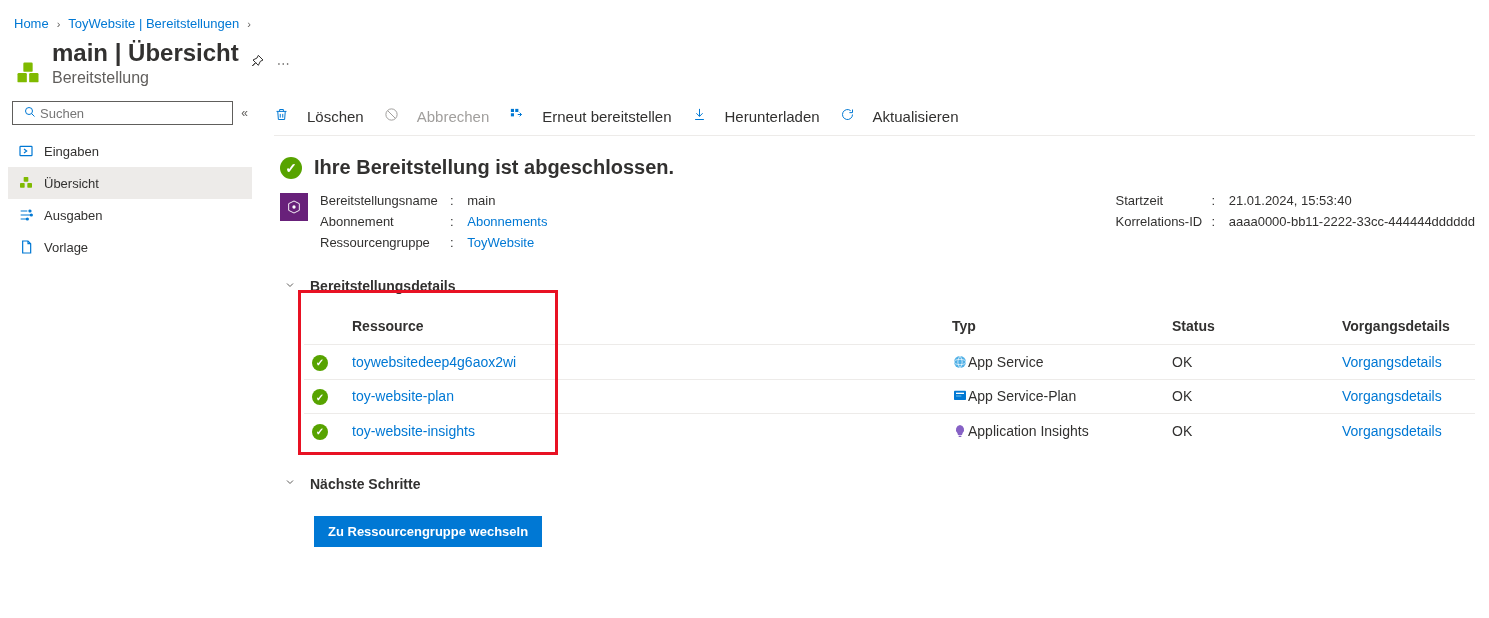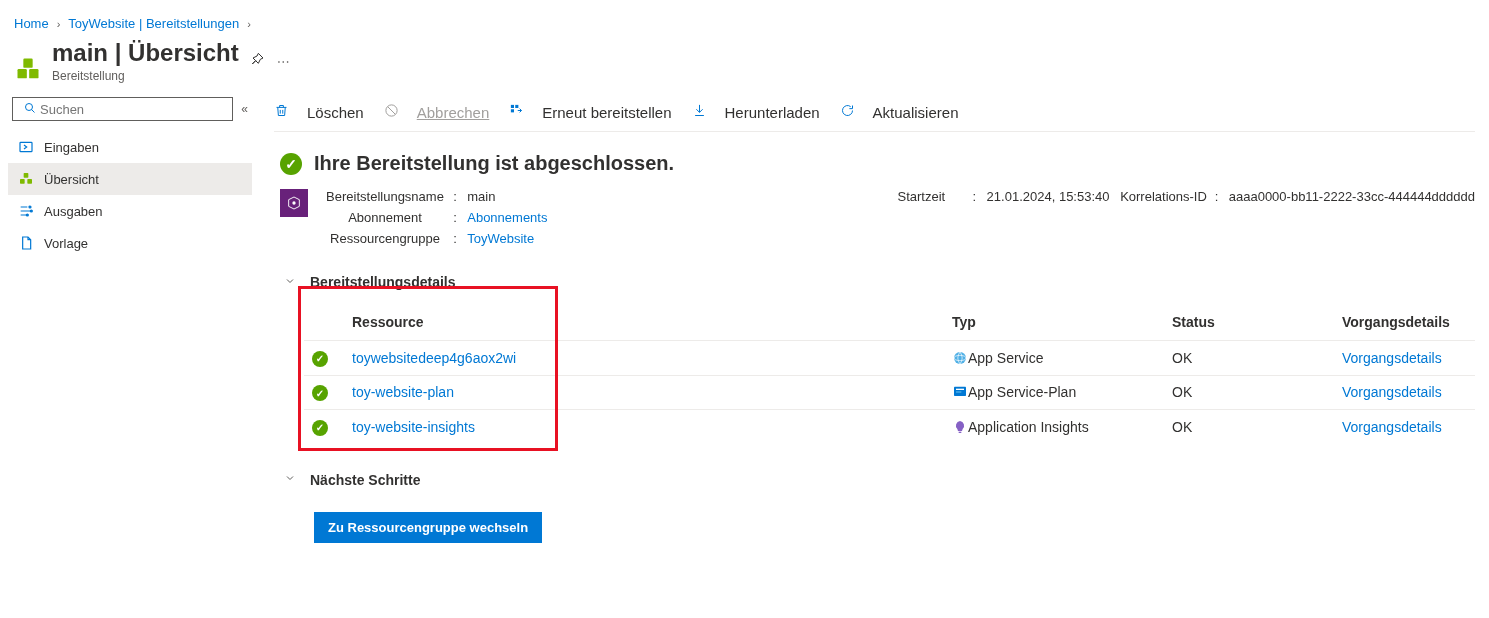--- a/index.html
+++ b/index.html
@@ -7,21 +7,21 @@
   
   
   .breadcrumb { display: flex; align-items: center; gap: 8px; padding: 16px 14px 6px; font-size: 13px; }
   .breadcrumb a { color: #0078d4; text-decoration: none; }
   .chev { color: #605e5c; font-size: 11px; }
   
   
   .title-area { display: flex; align-items: flex-end; padding: 2px 14px 10px; }
   .title-icon { width: 28px; height: 28px; margin-right: 10px; margin-top: 6px; }
   .title-text h1 { font-size: 24px; font-weight: 600; color: #323130; }
-  .title-text .sub { font-size: 12px; color: #605e5c; margin-top: 2px; }
+  .title-text .sub { font-size: 16px; color: #605e5c; margin-top: 2px; }
   .pin { margin-left: 10px; color: #323130; cursor: pointer; align-self: center; }
   .dots { margin-left: 12px; color: #605e5c; cursor: pointer; align-self: center; }
   
   
   .layout { display: flex; }
   
   
   .sidebar { width: 260px; min-width: 260px; padding: 4px 8px; }
   .search-row { display: flex; align-items: center; gap: 8px; padding: 0 4px 10px; }
   .search-box { flex: 1; display: flex; align-items: center; border: 1px solid #605e5c; height: 24px; padding: 0 11px; }
@@ -32,38 +32,38 @@
   .nav-item { display: flex; align-items: center; gap: 10px; padding: 8px 10px; cursor: pointer; font-size: 13px; }
   .nav-item.active { background: #edebe9; }
   .nav-icon { width: 16px; height: 16px; display: inline-flex; align-items: center; justify-content: center; }
   
   
   .main { flex: 1; padding: 0 14px; }
   
   
   .toolbar { display: flex; align-items: center; gap: 20px; padding: 10px 0; border-bottom: 1px solid #edebe9; }
   .tool { display: flex; align-items: center; gap: 18px; cursor: pointer; font-size: 15px; }
-  .tool.disabled { color: #a19f9d; cursor: not-allowed; text-decoration: underline; }
+  .tool.disabled { color: #a19f9d; cursor: not-allowed; }
   .tool-icon { font-size: 14px; }
   
   
   .status-row { display: flex; align-items: center; gap: 12px; margin: 20px 0 14px 6px; }
   .check-circle { width: 22px; height: 22px; border-radius: 50%; background: #57a300; display: flex; align-items: center; justify-content: center; color: #fff; font-weight: bold; font-size: 14px; }
   .status-row h2 { font-size: 20px; font-weight: 600; }
   .purple-box { width: 28px; height: 28px; background: #68217a; display: flex; align-items: center; justify-content: center; margin-right: 12px; }
   .meta-left { display: flex; }
   .meta-rows { display: flex; flex-direction: column; gap: 6px; font-size: 13px; }
   .meta-row { display: flex; }
   .meta-label { width: 130px; color: #323130; }
   .meta-sep { width: 10px; }
   .meta-val a { color: #0078d4; text-decoration: none; }
-  .meta-right { margin-left: auto; display: flex; flex-direction: row; gap: 6px; }
+  .meta-right { margin-left: auto; display: flex; flex-direction: column; gap: 6px; }
   .meta-right .meta-label { width: 96px; }
   
-  .meta-flex { display: flex; margin-left: 6px; text-align: center; }
+  .meta-flex { display: flex; margin-left: 6px; }
   
   
   .section-header { display: flex; align-items: center; gap: 14px; margin: 28px 0 14px 10px; cursor: pointer; }
   .section-chev { font-size: 12px; color: #605e5c; }
   .section-title { font-weight: 600; font-size: 14px; }
   
   
   .table-wrap { position: relative; margin-left: 30px; }
   .redbox { position: absolute; border: 3px solid #e81123; left: -6px; top: -18px; width: 260px; height: 165px; pointer-events: none; }
   .dtable { width: 100%; border-collapse: collapse; }

